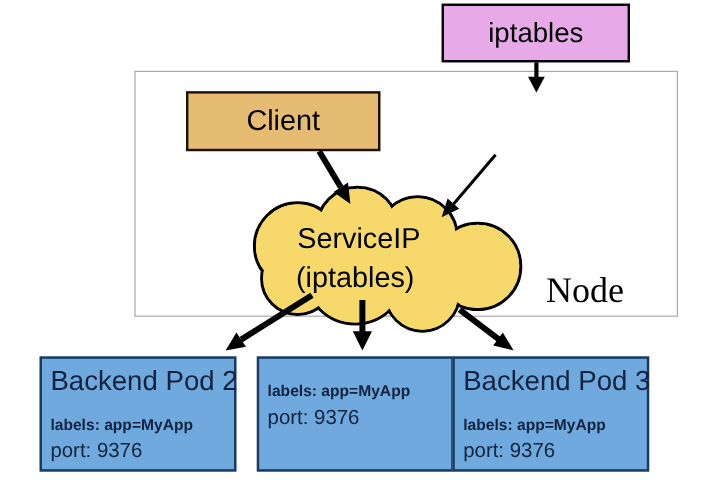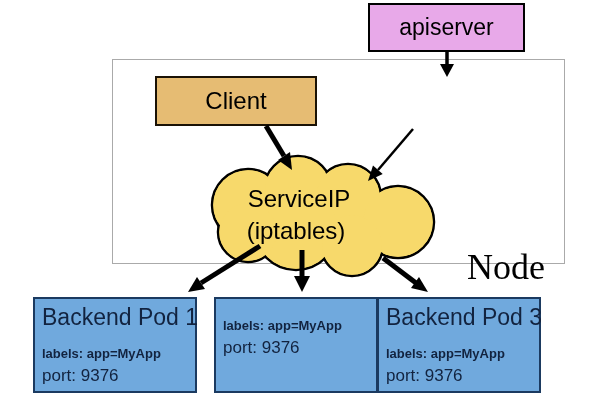--- a/index.html
+++ b/index.html
@@ -9,22 +9,22 @@
   }
   .box{
     position:absolute;display:flex;align-items:center;justify-content:center;
     box-sizing:border-box;color:#000;
   }
   #node-box{
     position:absolute;left:112px;top:59px;width:453px;height:205px;
     background:#fff;border:1.5px solid var(--node-border,#aaa);box-sizing:border-box;
   }
   #node-label{
-    position:absolute;left:455px;top:246px;width:90px;
-    font-family:"Liberation Serif", serif;font-size:36px;color:#000;text-align:right;
+    position:absolute;left:455px;top:226px;width:90px;
+    font-family:"Liberation Serif", serif;font-size:30px;color:#000;text-align:left;
   }
   #apiserver-box{
     left:368px;top:3px;width:157px;height:49px;
     background:var(--apiserver-fill,#e8a9e9);border:2px solid #000;font-size:23px;
   }
   #client-box{
     left:155px;top:76px;width:162px;height:50px;
     background:var(--client-fill,#e6bc73);border:2px solid #1a1205;font-size:24px;
   }
   #kube-proxy-box{
@@ -49,21 +49,21 @@
 </style>
 </head>
 <body>
 
 <div id="stage">
 
   <div id="node-box"></div>
   <div id="node-label">Node</div>
 
   <div class="box" id="apiserver-box">
-    <span>apiserver</span>
+    <span>iptables</span>
   </div>
   <div class="box" id="client-box">
     <span>Client</span>
   </div>
 
   <svg id="overlay" viewBox="0 0 600 400">
 
     <g>
       <g stroke="#000" stroke-width="2.5" style="fill:var(--cloud-fill,#f7d96b)">
         <circle cx="248" cy="205" r="36"></circle>
@@ -112,21 +112,21 @@
       <polygon class="arrow-head" points="302,292 294,276 310,276"></polygon>
     </g>
 
     <g>
       <line class="arrow-line" x1="383" y1="258" x2="416" y2="283" stroke-width="5"></line>
       <polygon class="arrow-head" points="428,292 411,288 419,277"></polygon>
     </g>
   </svg>
 
   <div class="pod" id="pod-1">
-    <div class="pod-title">Backend Pod 1</div>
+    <div class="pod-title">Backend Pod 2</div>
     <div class="pod-labels">labels: app=MyApp</div>
     <div class="pod-port">port: 9376</div>
   </div>
   <div class="pod" id="pod-2">
     <div class="pod-labels">labels: app=MyApp</div>
     <div class="pod-port">port: 9376</div>
   </div>
   <div class="pod" id="pod-3">
     <div class="pod-title">Backend Pod 3</div>
     <div class="pod-labels">labels: app=MyApp</div>

